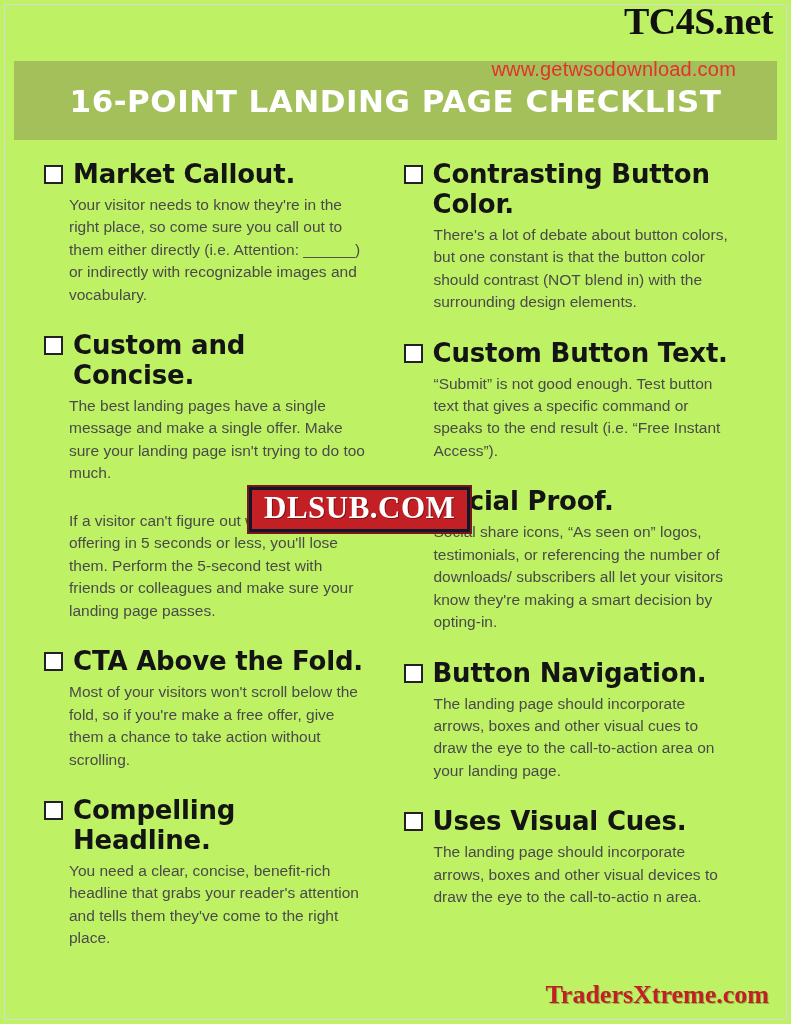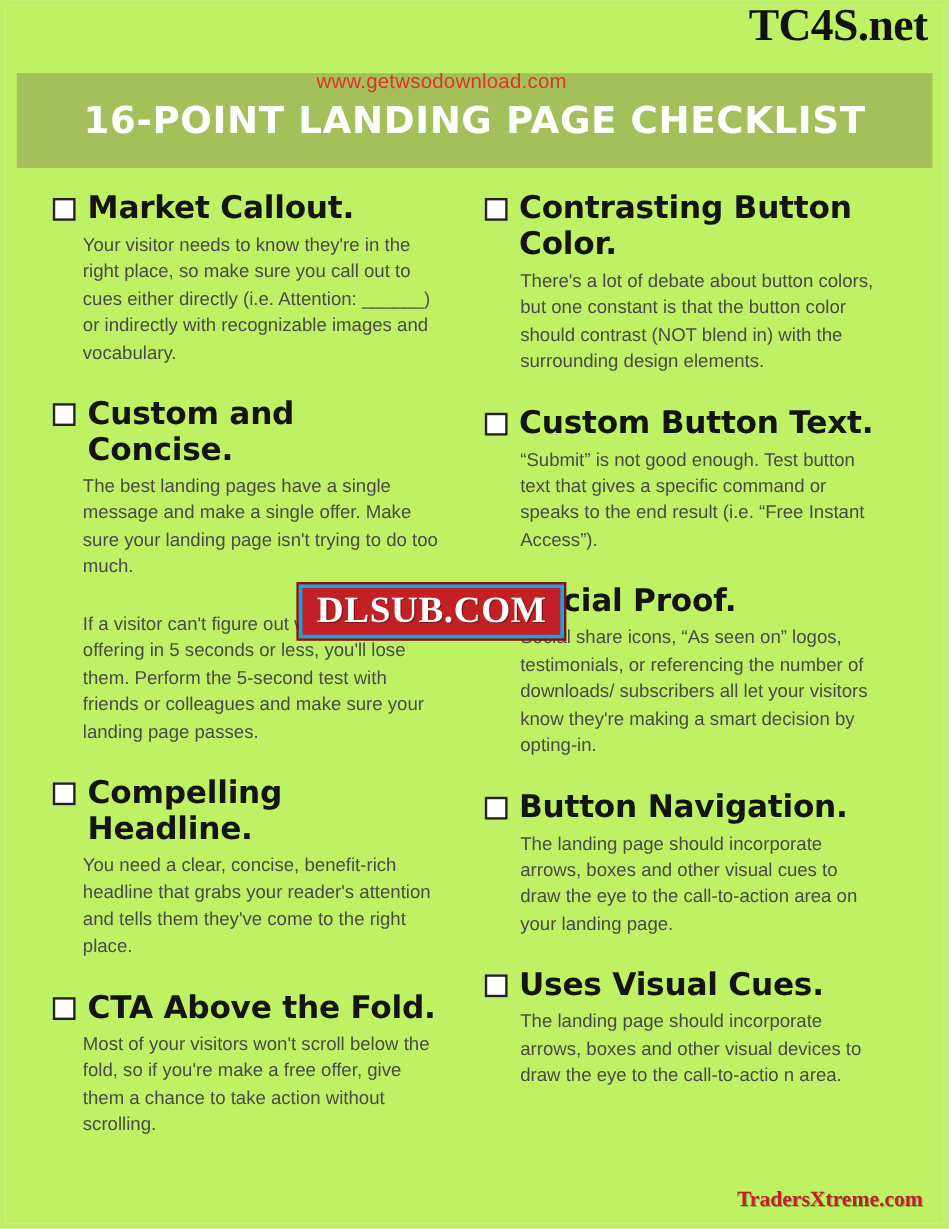--- a/index.html
+++ b/index.html
@@ -70,23 +70,23 @@
     font-size: 31px;
     letter-spacing: 0.5px;
     text-transform: uppercase;
     white-space: nowrap;
   }
   .watermark-url {
     position: absolute;
     left: 0;
     top: 58px;
     width: 736px;
-    text-align: center;
+    text-align: right;
     font-family: "Liberation Sans", sans-serif;
-    font-size: 17px;
+    font-size: 20px;
     color: #e2322c;
     letter-spacing: 0.2px;
     z-index: 25;
   }
 
   
   .columns {
     position: absolute;
     left: 0;
     top: 160px;
@@ -142,35 +142,35 @@
     position: absolute;
     left: 249px;
     top: 487px;
     z-index: 40;
     font-family: "Liberation Serif", serif;
     font-weight: bold;
     font-size: 31px;
     color: #ffffff;
     background: #c32026;
     padding: 2px 12px 4px 12px;
-    border: 3px solid #0ea5e9;
+    border: 3px solid #0f172a;
     outline: 2px solid #7d1418;
     letter-spacing: 0.5px;
     line-height: 1.05;
     text-shadow: 1px 1px 0 #7d1418;
   }
 
   
   .watermark-bottom {
     position: absolute;
     right: 22px;
     bottom: 14px;
     font-family: "Liberation Serif", serif;
     font-weight: bold;
-    font-size: 18px;
+    font-size: 26px;
     color: #c32026;
     letter-spacing: 0;
     text-shadow: 1px 1px 0 rgba(0,0,0,0.25);
     z-index: 30;
   }
 </style>
 </head>
 <body>
 
 <div class="page">
@@ -185,49 +185,49 @@
 
   <div class="columns">
 
     <div class="col col-left">
 
       <div class="item">
         <div class="item-head">
           <div class="checkbox"></div>
           <div class="item-title">Market Callout.</div>
         </div>
-        <div class="item-body">Your visitor needs to know they're in the right place, so make sure you call out to cues either directly (i.e. Attention: ______) or indirectly with recognizable images and vocabulary.</div>
+        <div class="item-body">Your visitor needs to know they're in the right place, so come sure you call out to them either directly (i.e. Attention: ______) or indirectly with recognizable images and vocabulary.</div>
       </div>
 
       <div class="item">
         <div class="item-head">
           <div class="checkbox"></div>
           <div class="item-title">Custom and Concise.</div>
         </div>
         <div class="item-body">The best landing pages have a single message and make a single offer. Make sure your landing page isn't trying to do too much.</div>
       </div>
 
       <div class="item">
         <div class="item-body">If a visitor can't figure out what you're offering in 5 seconds or less, you'll lose them. Perform the 5-second test with friends or colleagues and make sure your landing page passes.</div>
       </div>
 
       <div class="item">
         <div class="item-head">
           <div class="checkbox"></div>
+          <div class="item-title">CTA Above the Fold.</div>
+        </div>
+        <div class="item-body">Most of your visitors won't scroll below the fold, so if you're make a free offer, give them a chance to take action without scrolling.</div>
+      </div>
+
+      <div class="item">
+        <div class="item-head">
+          <div class="checkbox"></div>
           <div class="item-title">Compelling Headline.</div>
         </div>
         <div class="item-body">You need a clear, concise, benefit-rich headline that grabs your reader's attention and tells them they've come to the right place.</div>
-      </div>
-
-      <div class="item">
-        <div class="item-head">
-          <div class="checkbox"></div>
-          <div class="item-title">CTA Above the Fold.</div>
-        </div>
-        <div class="item-body">Most of your visitors won't scroll below the fold, so if you're make a free offer, give them a chance to take action without scrolling.</div>
       </div>
 
     </div>
 
     <div class="col col-right">
 
       <div class="item">
         <div class="item-head">
           <div class="checkbox"></div>
           <div class="item-title">Contrasting Button Color.</div>

